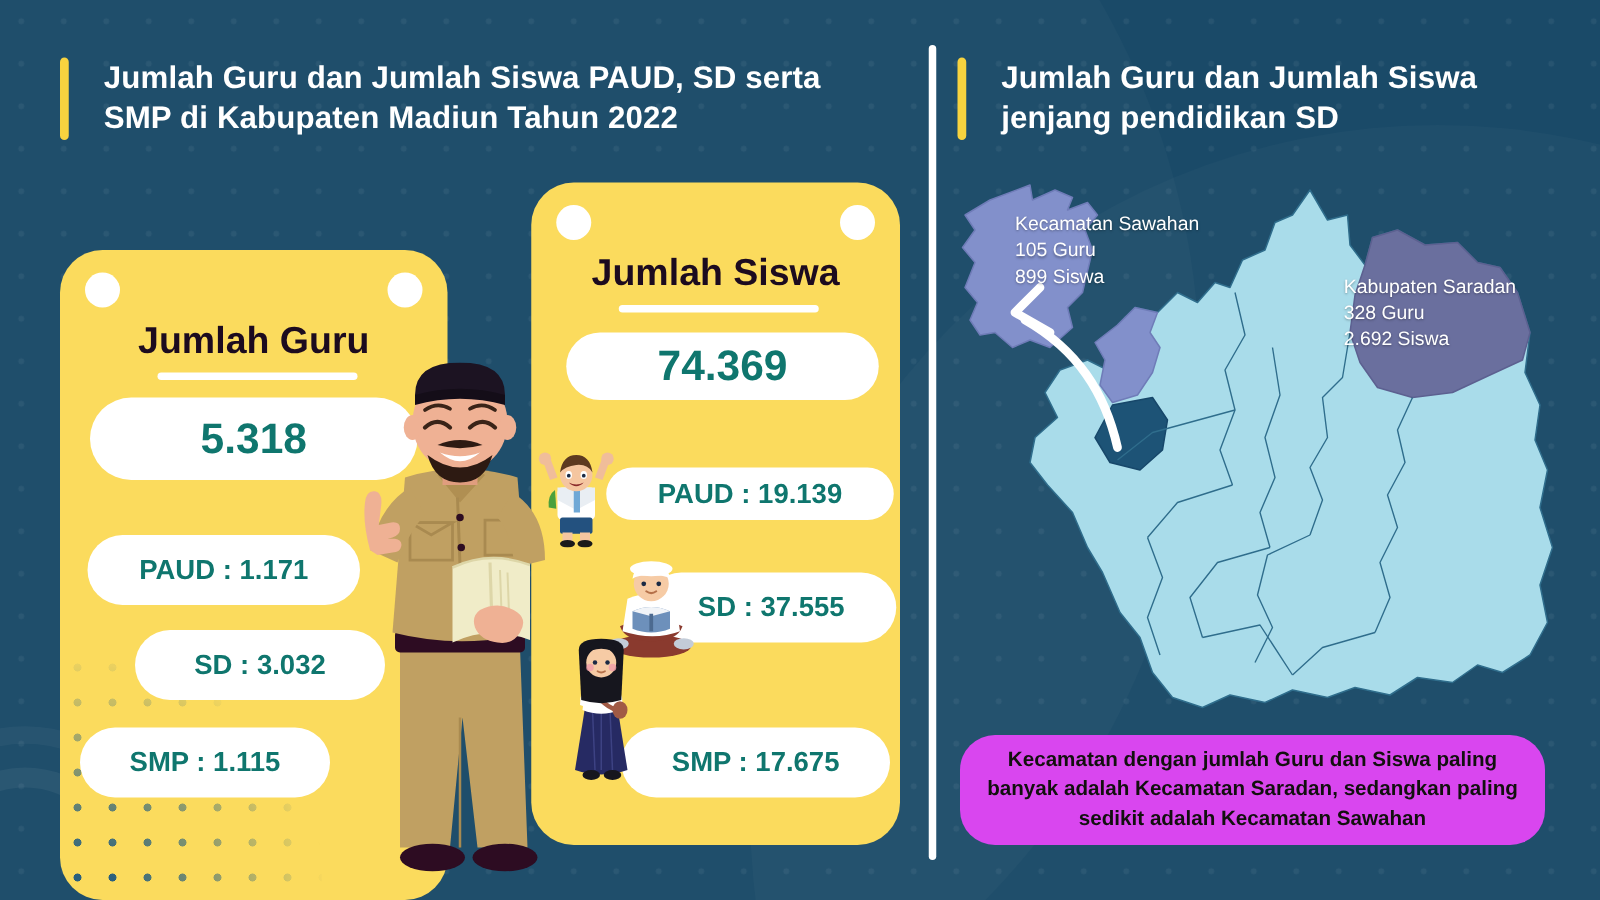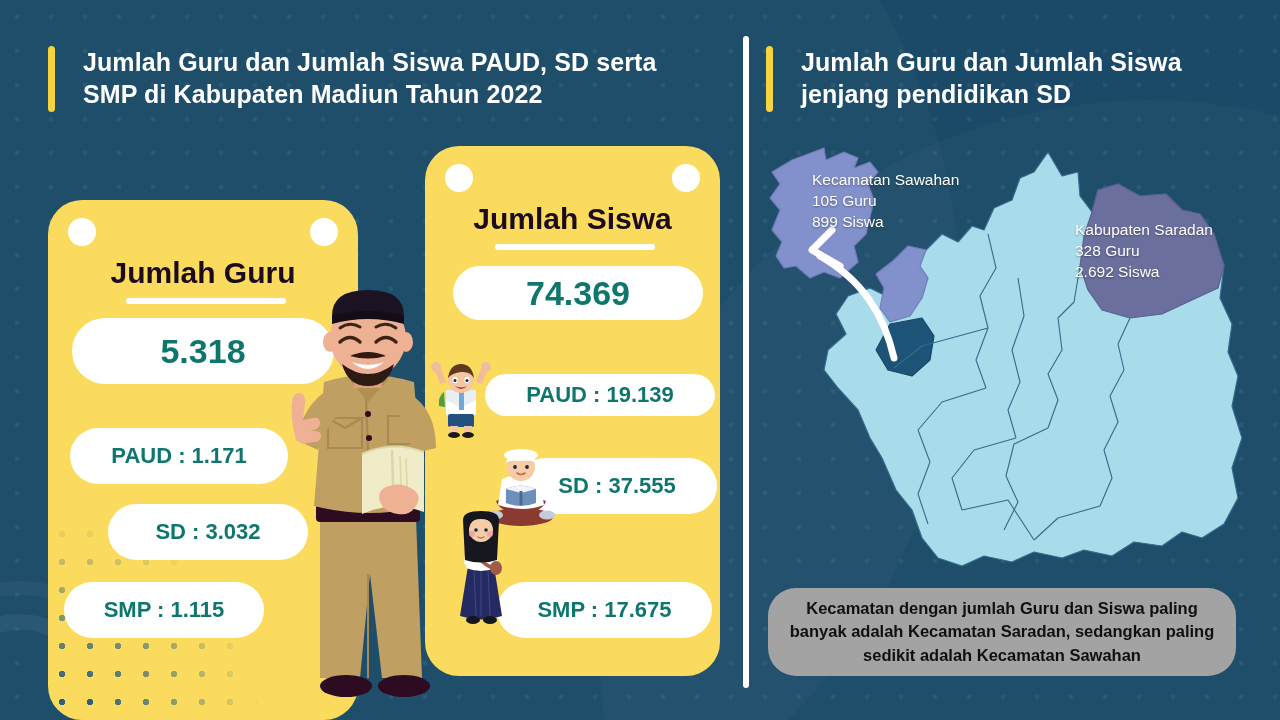--- a/index.html
+++ b/index.html
@@ -128,21 +128,21 @@
   .map-label {
     position:absolute; color:#ffffff; font-weight:normal; font-size:15.5px;
     line-height:1.35; text-shadow:0 1px 2px rgba(0,0,0,0.35);
   }
   #label-sawahan { left:812px; top:170px; }
   #label-saradan { left:1075px; top:220px; }
 
   
   #caption {
     position:absolute; left:768px; top:588px; width:468px; height:88px;
-    background:#a3a3a3; border-radius:28px;
+    background:#d946ef; border-radius:28px;
     display:flex; align-items:center; justify-content:center; text-align:center;
     color:#12100e; font-weight:bold; font-size:16.5px; line-height:1.42;
     padding:0 18px;
   }
 </style>
 </head>
 <body>
 
 <div id="bg-swoosh"></div>
 <div id="bg-swoosh2"></div>

